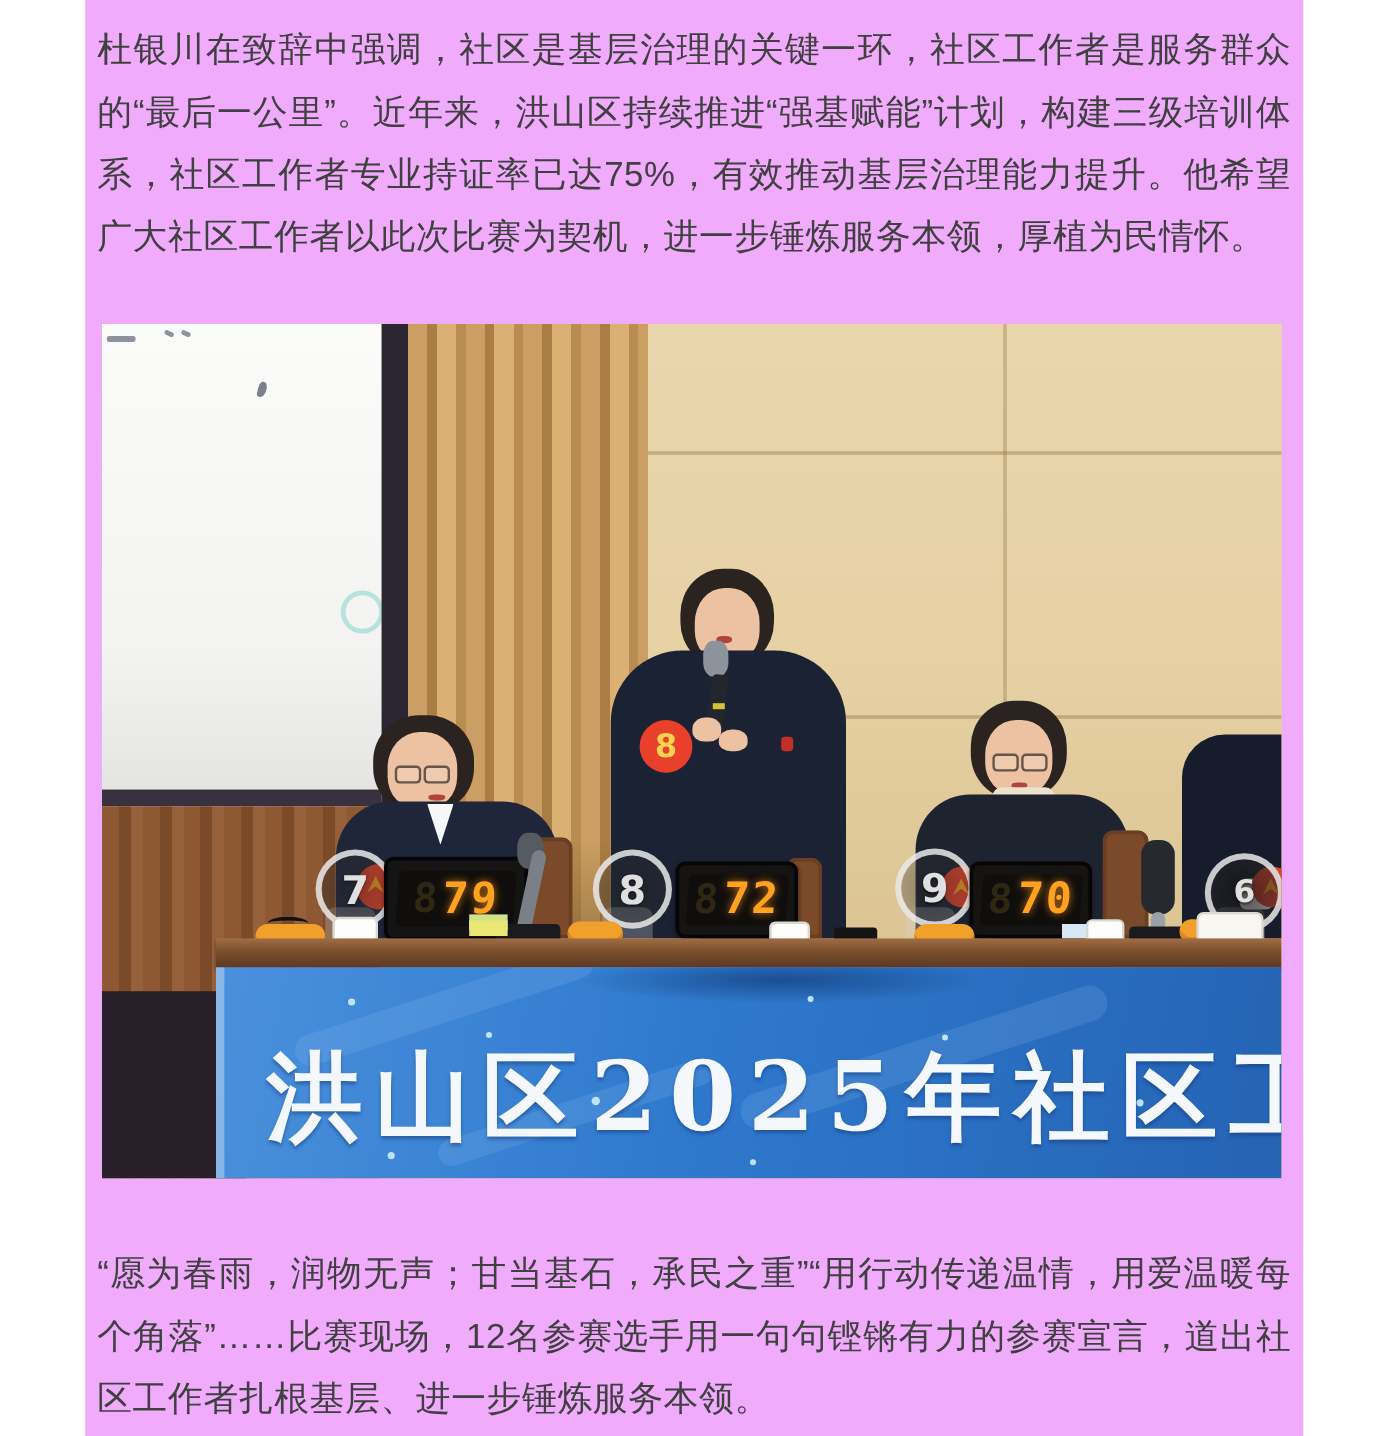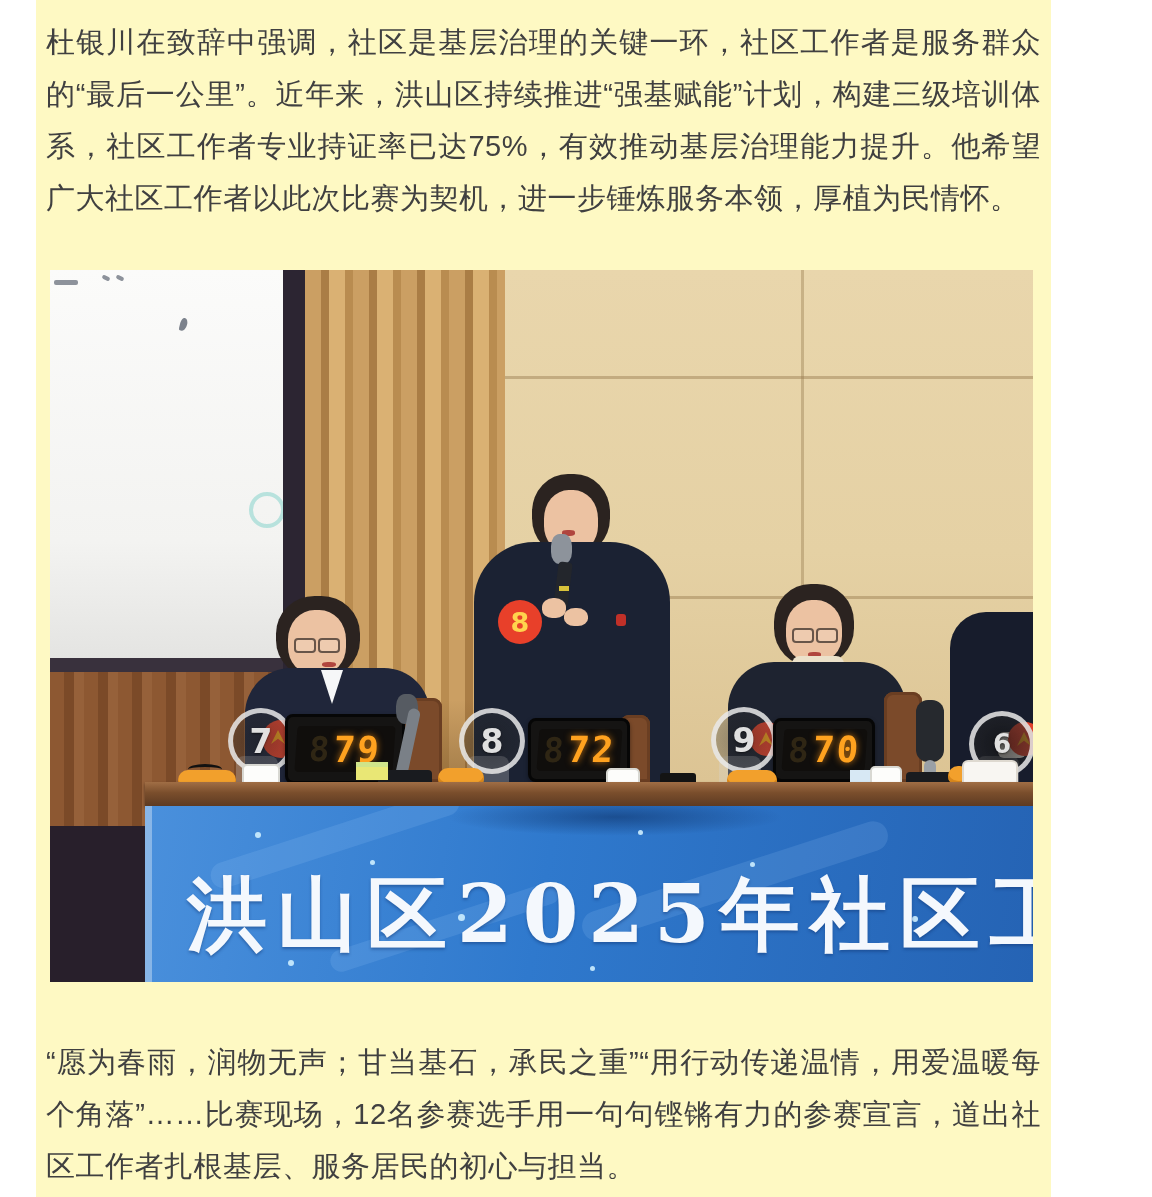--- a/index.html
+++ b/index.html
@@ -1,19 +1,19 @@
 <!DOCTYPE html>
 <html><head>
 <meta charset="utf-8">
 <style>
   html,body{margin:0;padding:0;}
   body{width:1152px;height:1197px;background:#ffffff;overflow:hidden;
        font-family:"Liberation Sans","DejaVu Sans",sans-serif;}
-  .card{position:relative;margin-left:36px;width:1015px;height:1197px;
-        background:#fef9c3;box-sizing:border-box;padding:0 10px;}
+  .card{position:relative;margin-left:71px;width:1015px;height:1197px;
+        background:#f0abfc;box-sizing:border-box;padding:0 10px;}
   .para{font-size:29px;line-height:52px;color:#404040;text-align:justify;
         letter-spacing:.5px;margin:0;}
   .para-top{padding-top:16px;}
   .para-bottom{margin-top:54px;}
 
   
   .photo{position:relative;width:983px;height:712px;margin:46px 0 0 4px;
          overflow:hidden;background:#e7d3a8;}
   .abs{position:absolute;}
 
@@ -234,15 +234,15 @@
       <div class="dot" style="left:313px;top:108px;width:7px;height:7px;"></div>
       <div class="dot" style="left:493px;top:24px;width:5px;height:5px;"></div>
       <div class="dot" style="left:143px;top:154px;width:6px;height:6px;"></div>
       <div class="dot" style="left:605px;top:56px;width:5px;height:5px;"></div>
       <div class="dot" style="left:767px;top:110px;width:6px;height:6px;"></div>
       <div class="dot" style="left:445px;top:160px;width:5px;height:5px;"></div>
       <div class="banner-text">洪山区2025年社区工作</div>
     </div>
   </div>
 
-  <p class="para para-bottom">“愿为春雨，润物无声；甘当基石，承民之重”“用行动传递温情，用爱温暖每个角落”……比赛现场，12名参赛选手用一句句铿锵有力的参赛宣言，道出社区工作者扎根基层、服务居民的初心与担当。</p>
+  <p class="para para-bottom">“愿为春雨，润物无声；甘当基石，承民之重”“用行动传递温情，用爱温暖每个角落”……比赛现场，12名参赛选手用一句句铿锵有力的参赛宣言，道出社区工作者扎根基层、进一步锤炼服务本领。</p>
 
 </div>
 
 </body></html>

